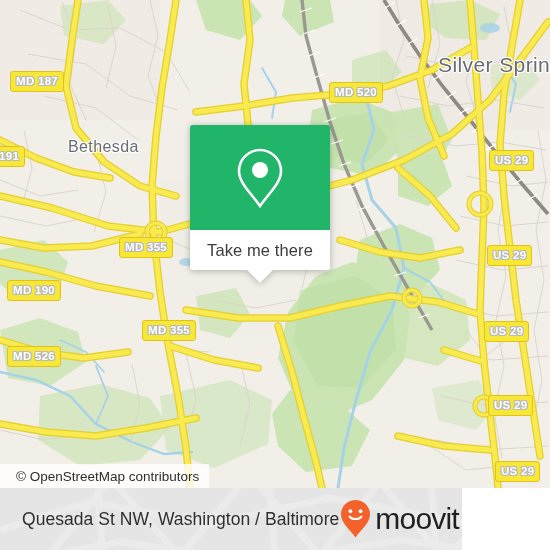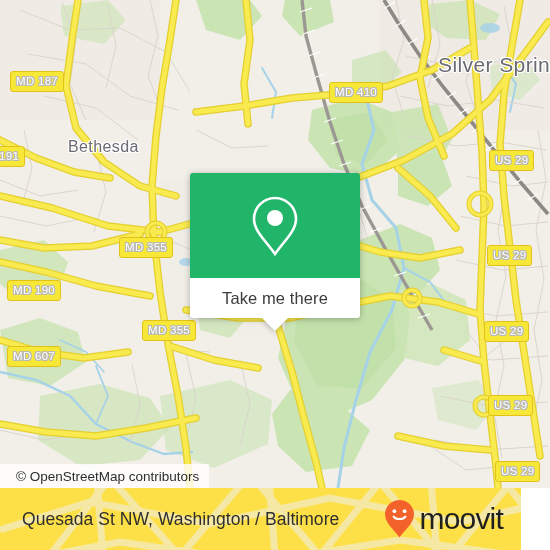--- a/index.html
+++ b/index.html
@@ -48,41 +48,40 @@
        1px -1px 0 rgba(255,255,255,.85), -1px 1px 0 rgba(255,255,255,.85);
   }
 
   .shield {
     position: absolute;
     background: #f7e838;
     border: 1.6px solid #e2c11a;
     border-radius: 3px;
     color: #ffffff;
     font-size: 11.5px;
-    font-weight: normal;
+    font-weight: bold;
     letter-spacing: 0.3px;
     line-height: 1;
     padding: 3.5px 5px 4px 5px;
     white-space: nowrap;
     text-shadow:
        1px 0 0 #b9b9b9, -1px 0 0 #b9b9b9,
        0 1px 0 #b9b9b9, 0 -1px 0 #b9b9b9,
        1px 1px 0 #b9b9b9, -1px -1px 0 #b9b9b9,
        1px -1px 0 #b9b9b9, -1px 1px 0 #b9b9b9;
     box-sizing: border-box;
   }
 
   
   .callout {
     position: absolute;
     left: 190px;
     top: 125px;
-    width: 170px;
+    width: 140px;
     filter: drop-shadow(0 1px 3px rgba(0,0,0,0.28));
-    margin-top: 48px;
   }
   .callout-top {
     background: #21b56a;
     height: 105px;
     border-radius: 3px 3px 0 0;
     display: flex;
     align-items: center;
     justify-content: center;
   }
   .callout-bottom {
@@ -125,23 +124,23 @@
     font-size: 13.5px;
     white-space: nowrap;
     box-sizing: border-box;
   }
 
   
   .footer {
     position: absolute;
     left: 0;
     top: 488px;
-    width: 521px;
+    width: 462px;
     height: 62px;
-    background: #fde047;
+    background: #e5e5e5;
     overflow: hidden;
   }
   .footer-pattern { position:absolute; left:0; top:-20px; opacity:.55; }
   .footer-inner {
     position: relative;
     height: 100%;
     display: flex;
     align-items: center;
     justify-content: space-between;
     padding: 0 18px 0 22px;
@@ -378,29 +377,29 @@
         <circle cx="156" cy="232" r="9"></circle>
         <circle cx="412" cy="298" r="8"></circle>
         <circle cx="484" cy="406" r="9"></circle>
       </g>
     </svg>
 
     <div class="city-label" style="left:68px; top:138px; font-size:16px;">Bethesda</div>
     <div class="city-label" style="left:438px; top:53px; font-size:21px;">Silver Spring</div>
 
     <div class="shield" style="left:10px; top:71px;">MD 187</div>
-    <div class="shield" style="left:329px; top:82px;">MD 410</div>
+    <div class="shield" style="left:329px; top:82px;">MD 520</div>
     <div class="shield" style="left:-7px; top:146px;">191</div>
     <div class="shield" style="left:489px; top:150px;">US 29</div>
     <div class="shield" style="left:119px; top:237px;">MD 355</div>
     <div class="shield" style="left:7px; top:280px;">MD 190</div>
     <div class="shield" style="left:487px; top:245px;">US 29</div>
     <div class="shield" style="left:142px; top:320px;">MD 355</div>
     <div class="shield" style="left:484px; top:321px;">US 29</div>
-    <div class="shield" style="left:7px; top:346px;">MD 607</div>
+    <div class="shield" style="left:7px; top:346px;">MD 526</div>
     <div class="shield" style="left:488px; top:395px;">US 29</div>
     <div class="shield" style="left:495px; top:461px;">US 29</div>
 
     <div class="callout">
       <div class="callout-top">
         <svg width="52" height="64" viewBox="0 0 52 64" aria-hidden="true">
           <path d="M26 4 C14.4 4 5 13.4 5 25 C5 37 17 47 26 60 C35 47 47 37 47 25 C47 13.4 37.6 4 26 4 Z" fill="none" stroke="#ffffff" stroke-width="2.6"></path>
           <circle cx="26" cy="24" r="8" fill="#ffffff"></circle>
         </svg>
       </div>

